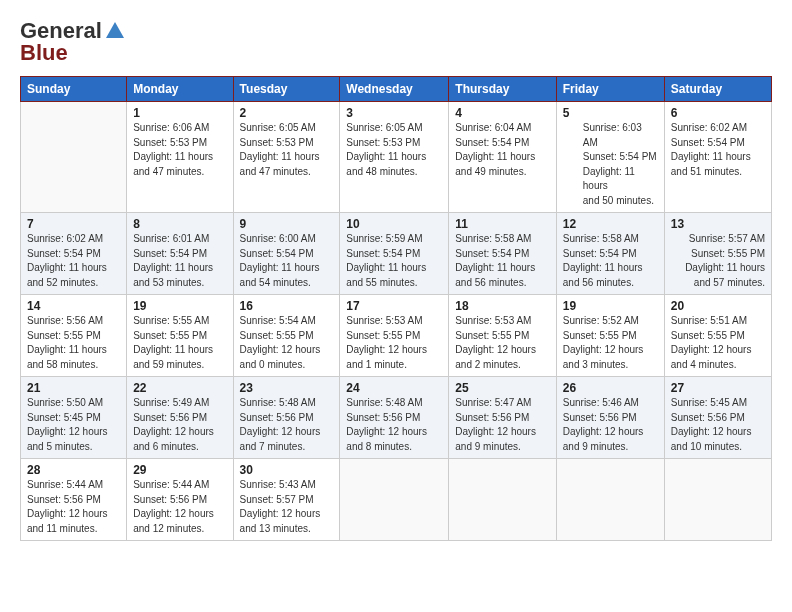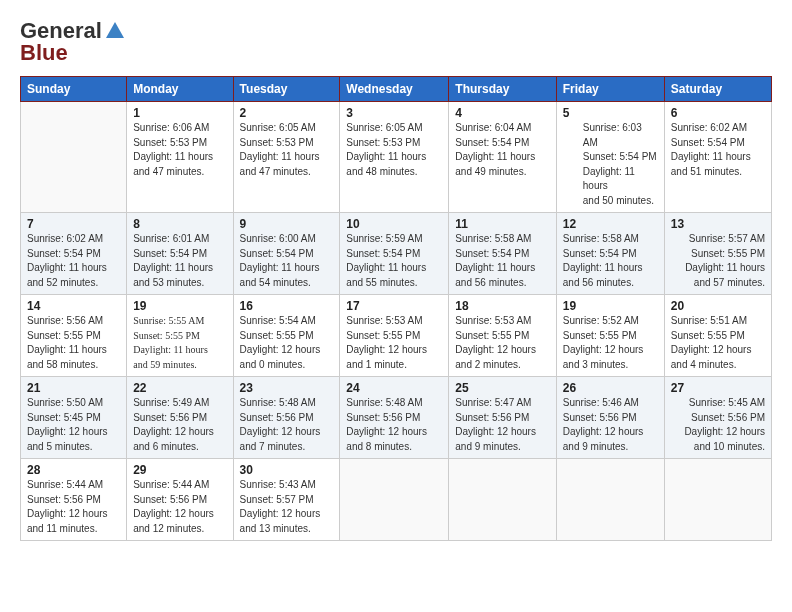--- a/index.html
+++ b/index.html
@@ -211,21 +211,21 @@
         <tr>
           <td>
             <span class="day-num">14</span>
             <div class="day-info" style="white-space: pre-line;">Sunrise: 5:56 AM
 Sunset: 5:55 PM
 Daylight: 11 hours
 and 58 minutes.</div>
           </td>
           <td>
             <span class="day-num">19</span>
-            <div class="day-info" style="white-space: pre-line; font-family: Liberation Serif, serif;">Sunrise: 5:55 AM
+            <div class="day-info" style="white-space: pre-line;">Sunrise: 5:55 AM
 Sunset: 5:55 PM
 Daylight: 11 hours
 and 59 minutes.</div>
           </td>
           <td>
             <span class="day-num">16</span>
             <div class="day-info" style="white-space: pre-line;">Sunrise: 5:54 AM
 Sunset: 5:55 PM
 Daylight: 12 hours
 and 0 minutes.</div>
@@ -297,21 +297,21 @@
           </td>
           <td>
             <span class="day-num">26</span>
             <div class="day-info" style="white-space: pre-line;">Sunrise: 5:46 AM
 Sunset: 5:56 PM
 Daylight: 12 hours
 and 9 minutes.</div>
           </td>
           <td>
             <span class="day-num">27</span>
-            <div class="day-info" style="white-space: pre-line; text-align: right;">Sunrise: 5:45 AM
+            <div class="day-info" style="white-space: pre-line;">Sunrise: 5:45 AM
 Sunset: 5:56 PM
 Daylight: 12 hours
 and 10 minutes.</div>
           </td>
         </tr>
         <tr>
           <td>
             <span class="day-num">28</span>
             <div class="day-info" style="white-space: pre-line;">Sunrise: 5:44 AM
 Sunset: 5:56 PM

